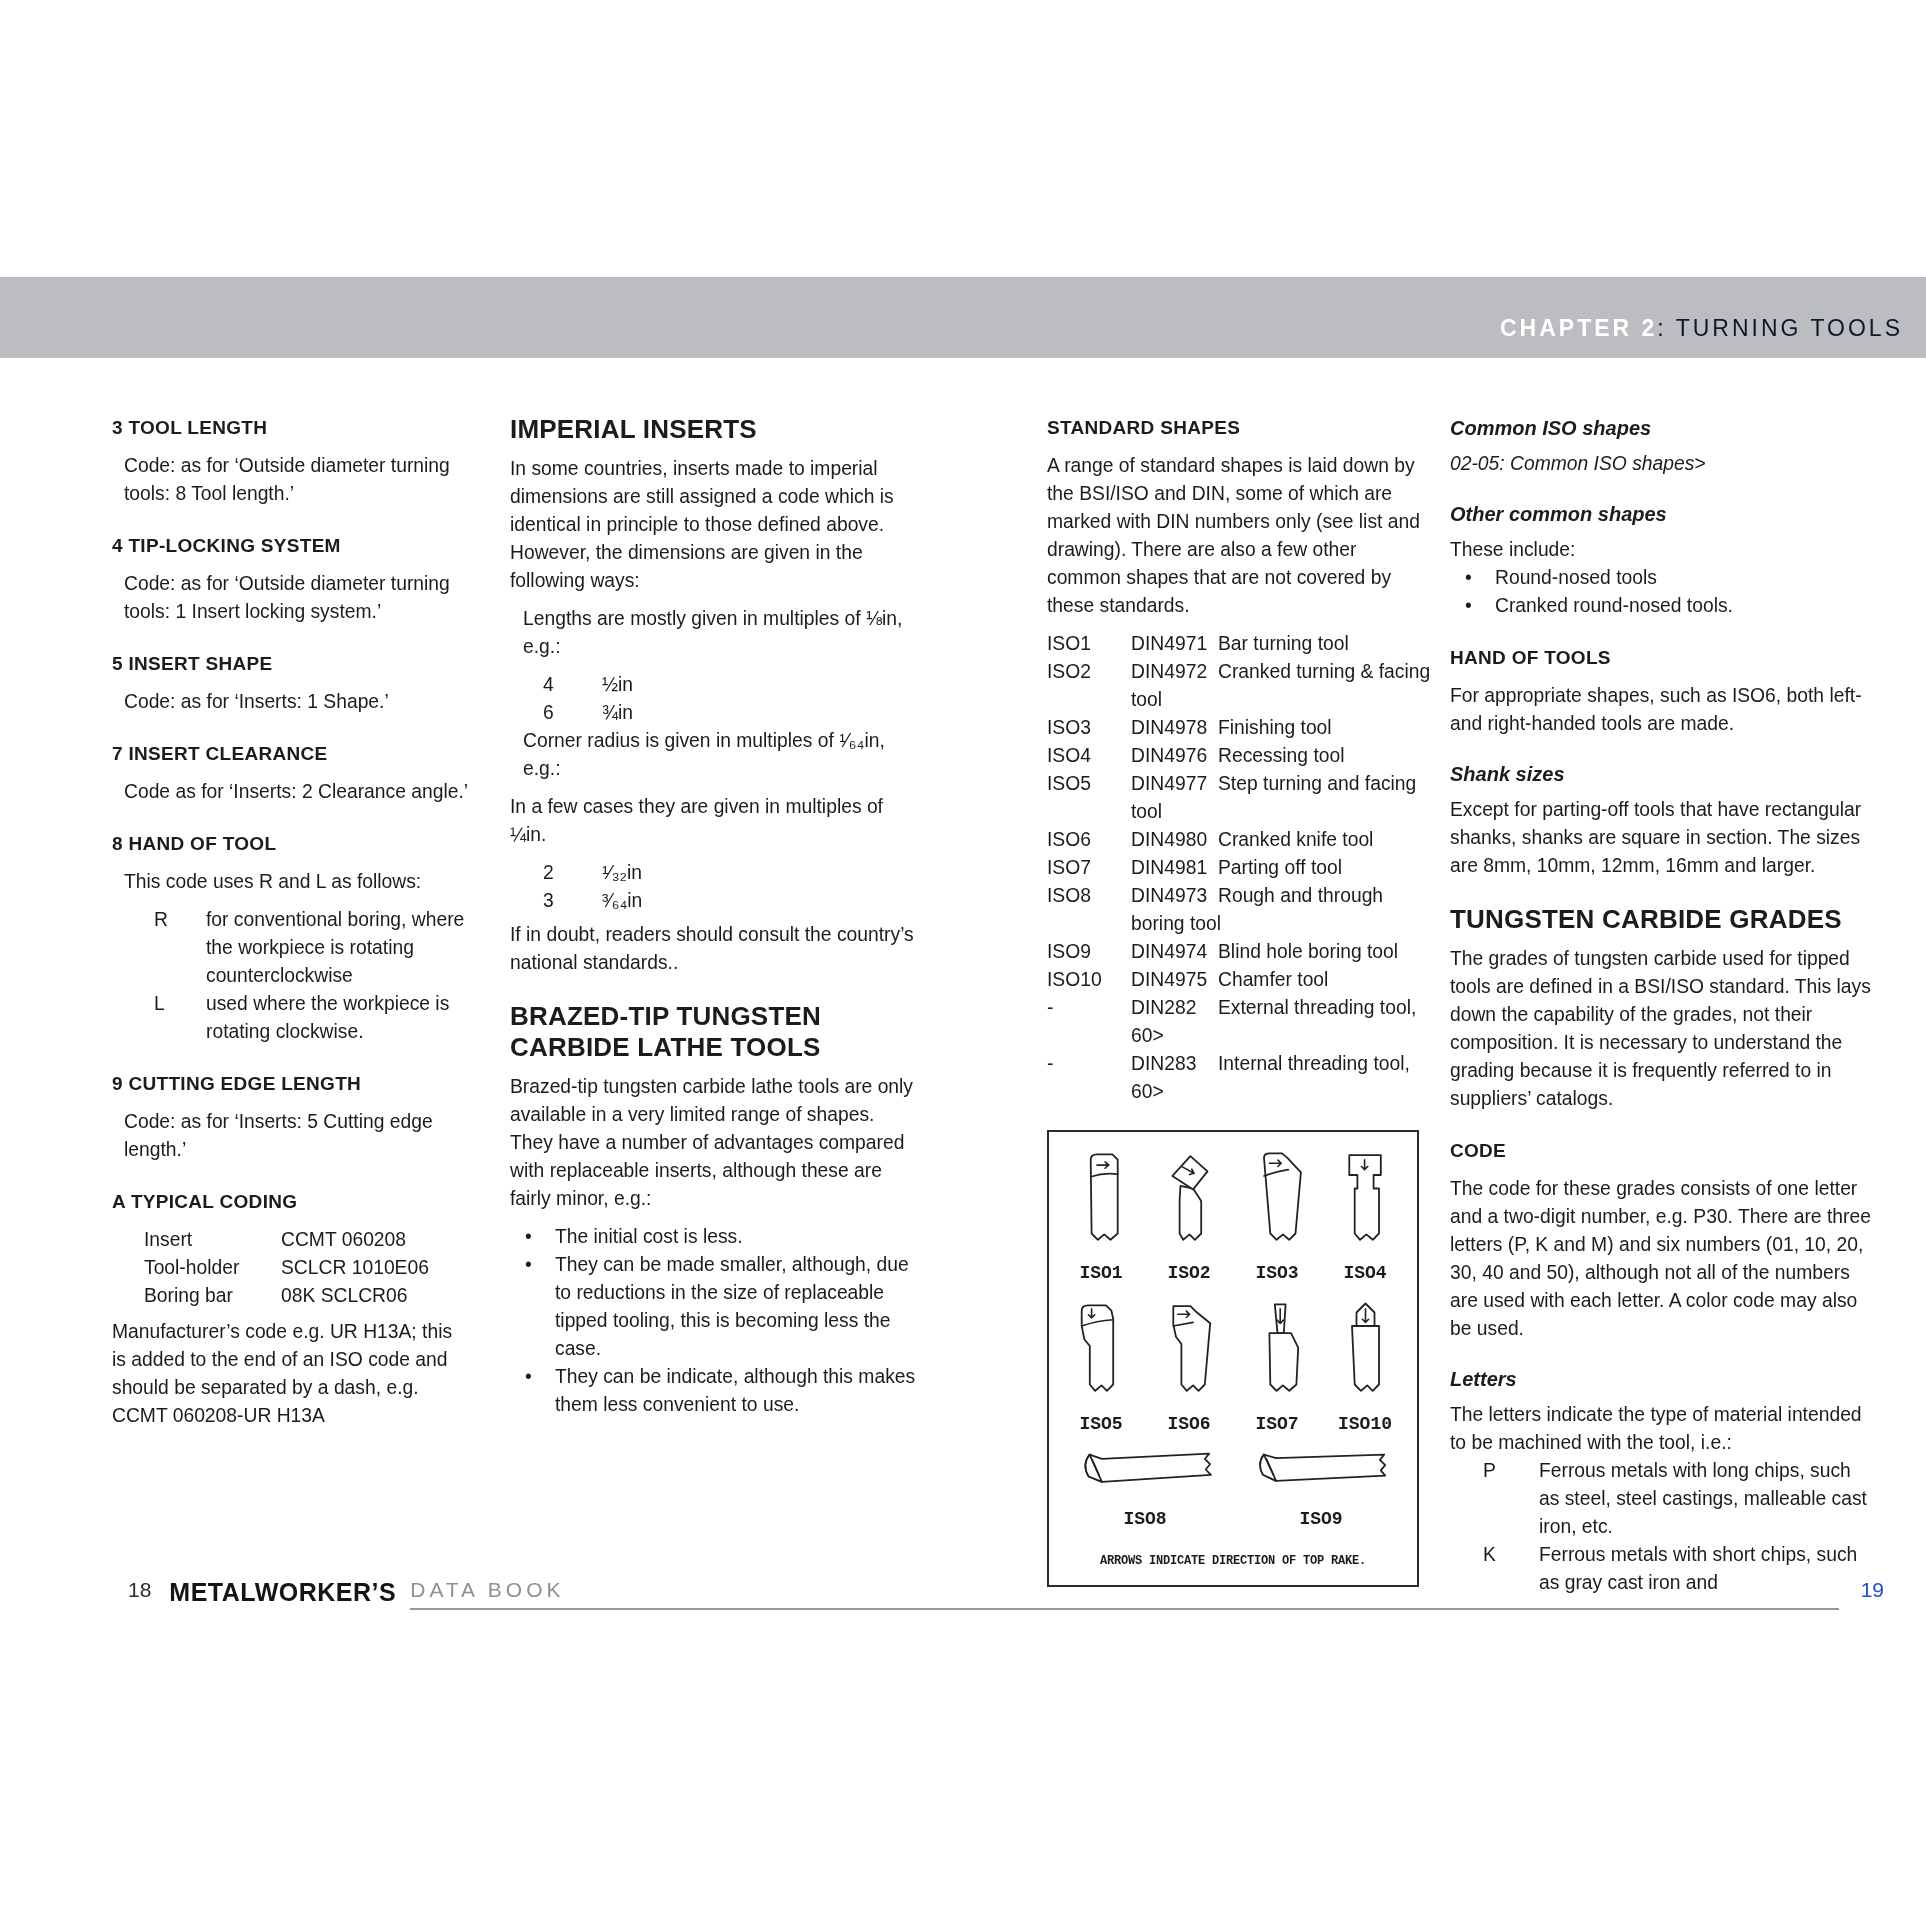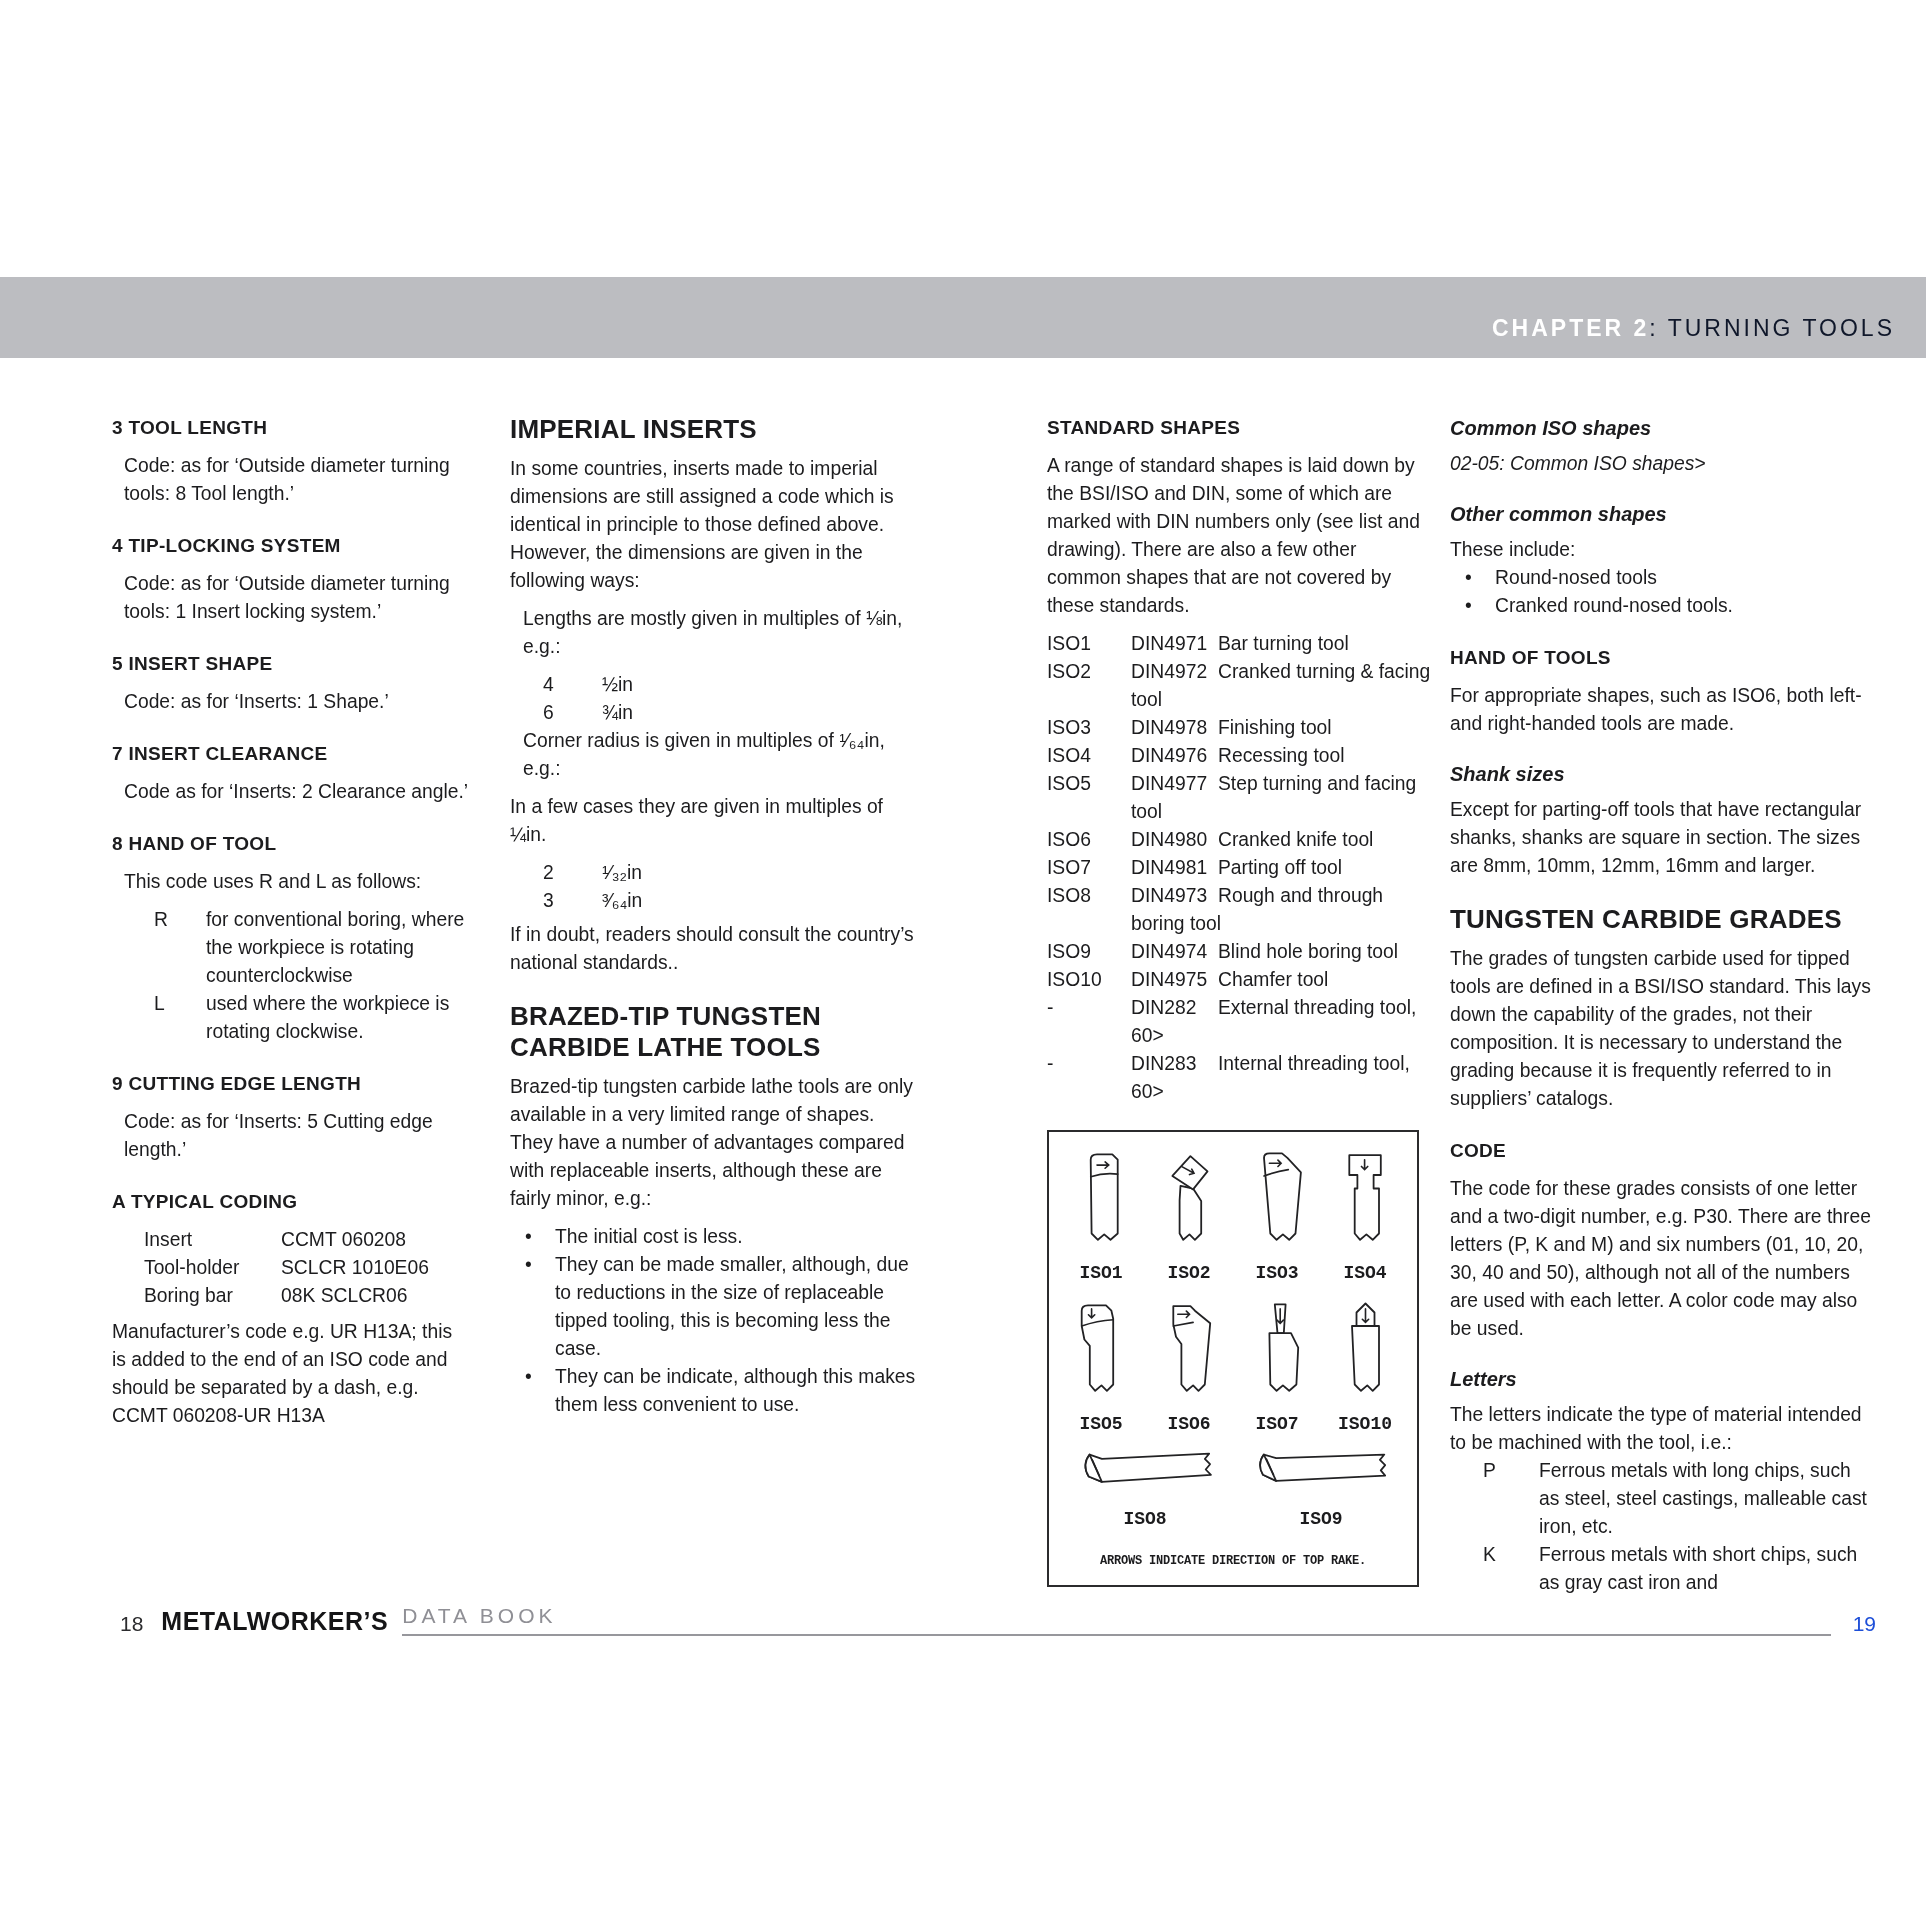--- a/index.html
+++ b/index.html
@@ -1,21 +1,21 @@
 <!DOCTYPE html>
 <html><head>
 <meta charset="utf-8">
 <style>
   html,body{margin:0;padding:0;background:#e8e8e8;}
   #page{position:relative;width:1927px;height:1927px;background:#ffffff;
         font-family:"Liberation Sans",sans-serif;color:#1c1c1e;overflow:hidden;}
 
   
   .band{position:absolute;left:0;top:277px;width:1927px;height:81px;background:#bcbdc1;
-        display:flex;align-items:flex-end;justify-content:flex-end;padding:0 32px 16px 0;box-sizing:border-box;}
+        display:flex;align-items:flex-end;justify-content:flex-end;padding:0 24px 16px 0;box-sizing:border-box;}
   .band .chap{font-size:23px;font-weight:bold;letter-spacing:3px;color:#ffffff;}
   .band .chapt{font-size:23px;font-weight:normal;letter-spacing:3px;color:#0f172a;}
 
   
   .col{position:absolute;top:414px;font-size:19.3px;line-height:28px;}
   #c1{left:112px;width:358px;}
   #c2{left:510px;width:408px;}
   #c3{left:1047px;width:386px;}
   #c4{left:1450px;width:426px;}
 
@@ -54,21 +54,21 @@
   .dgrid{display:grid;grid-template-columns:repeat(4,1fr);}
   .dgrid2{display:grid;grid-template-columns:repeat(2,1fr);margin-top:6px;}
   .dcell{text-align:center;}
   .dlabel{font-family:"Liberation Mono",monospace;font-size:18px;font-weight:600;color:#1c1c1e;margin-top:2px;}
   .dcap{font-family:"Liberation Mono",monospace;font-size:12px;font-weight:600;text-align:center;
         margin-top:14px;letter-spacing:-0.2px;}
   svg .tool{fill:#ffffff;stroke:#222224;stroke-width:2;stroke-linejoin:round;}
   svg .toolline{fill:none;stroke:#222224;stroke-width:1.8;stroke-linecap:round;}
 
   
-  .footer{position:absolute;left:120px;top:1578px;width:1756px;display:flex;align-items:flex-end;margin-top:26px;}
+  .footer{position:absolute;left:128px;top:1578px;width:1756px;display:flex;align-items:flex-start;}
   .f-num{font-size:21px;color:#2c2c2e;}
   .f-bold{font-size:25px;font-weight:bold;letter-spacing:0.5px;color:#151517;margin-left:18px;}
   .f-rule-wrap{flex:1;display:flex;align-items:baseline;border-bottom:2px solid #97979c;margin-left:14px;padding-bottom:6px;}
   .f-light{font-size:21px;color:#8f8f95;letter-spacing:4px;}
   .f-right{font-size:21px;color:#1d4ed8;margin-left:22px;}
 </style>
 </head>
 <body>
 
 <div id="page">

